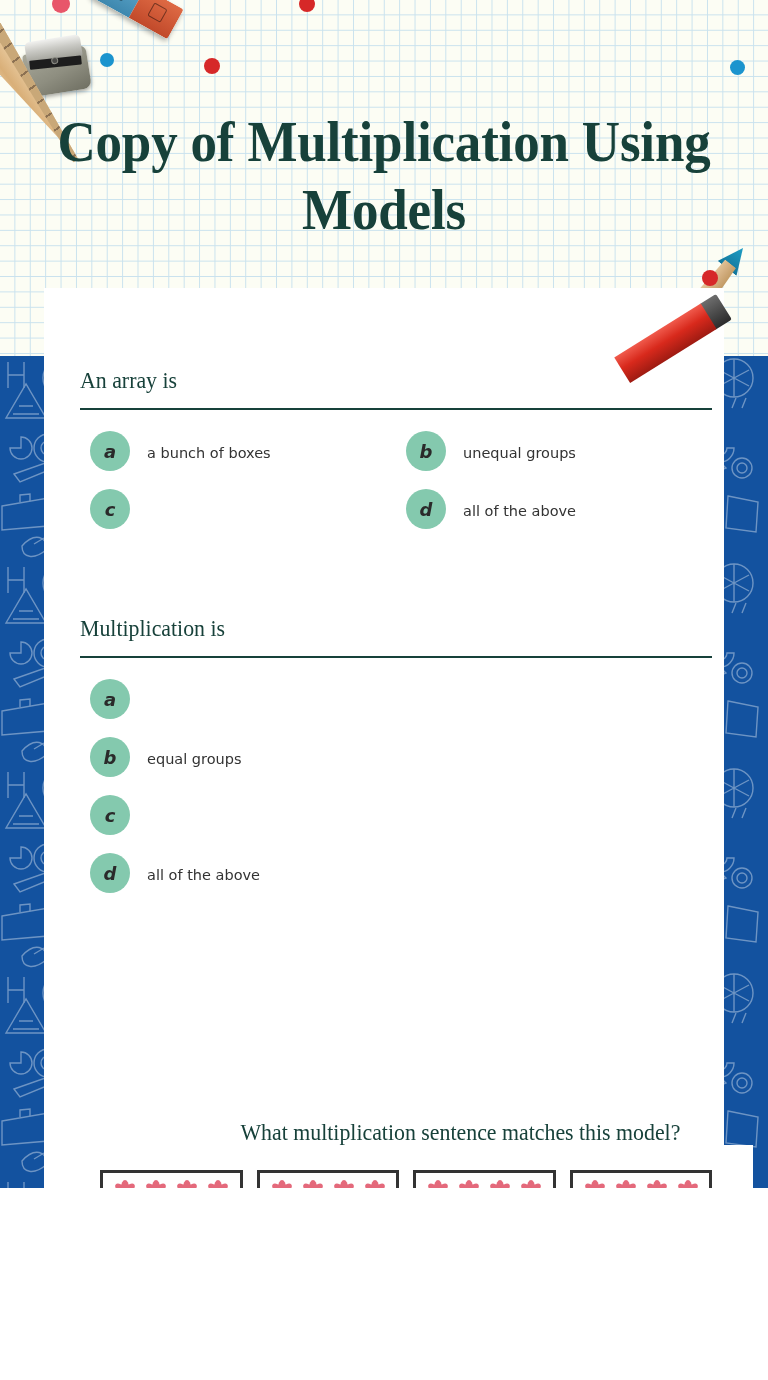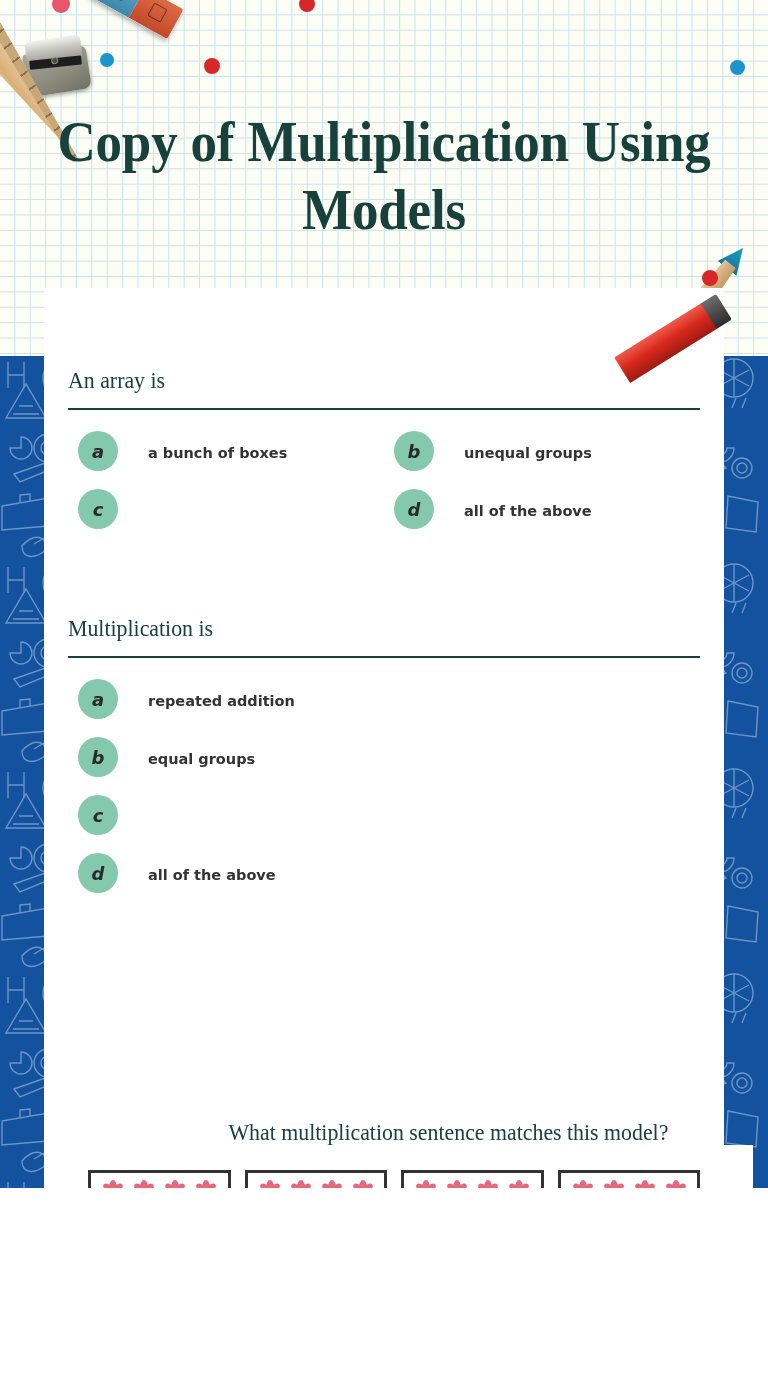--- a/index.html
+++ b/index.html
@@ -215,21 +215,21 @@
   }
 
   .content {
     position: absolute;
     left: 68px; top: 288px;
     width: 632px;
     height: 1092px;
   }
 
   
-  .question { position: absolute; left: 0; width: 632px; }
+  .question { position: absolute; left: 12px; width: 632px; }
 
   .q-title {
     font-family: "Liberation Serif", serif;
     font-size: 23px;
     line-height: 30px;
     color: #17413A;
     transform: scaleX(0.95);
     transform-origin: left center;
     white-space: nowrap;
   }
@@ -261,28 +261,27 @@
     color: #2A2A2A;
     display: flex;
     align-items: center;
     justify-content: center;
     font-family: "DejaVu Sans", sans-serif;
     font-size: 18px;
     font-style: italic;
     font-weight: 700;
   }
   .option-text {
-    margin-left: 30px;
+    margin-left: 17px;
     padding-top: 10px;
     font-family: "DejaVu Sans", sans-serif;
     font-size: 14.5px;
     line-height: 25px;
     color: #333333;
     max-width: 220px;
-    font-weight: bold;
   }
   .options.cols1 .option-text { max-width: 420px; }
 
   
   .model {
     margin-top: 22px;
     display: flex;
     gap: 14px;
     padding-left: 20px;
   }
@@ -423,21 +422,20 @@
         </div>
       </div>
     </div>
 
     <div class="question" style="top:326px;">
       <div class="q-title">Multiplication is</div>
       <div class="q-rule"></div>
       <div class="options cols1">
         <div class="option">
           <div class="bubble">a</div>
-          <div class="option-text">repeated addition</div>
         </div>
         <div class="option">
           <div class="bubble">b</div>
           <div class="option-text">equal groups</div>
         </div>
         <div class="option">
           <div class="bubble">c</div>
         </div>
         <div class="option">
           <div class="bubble">d</div>

